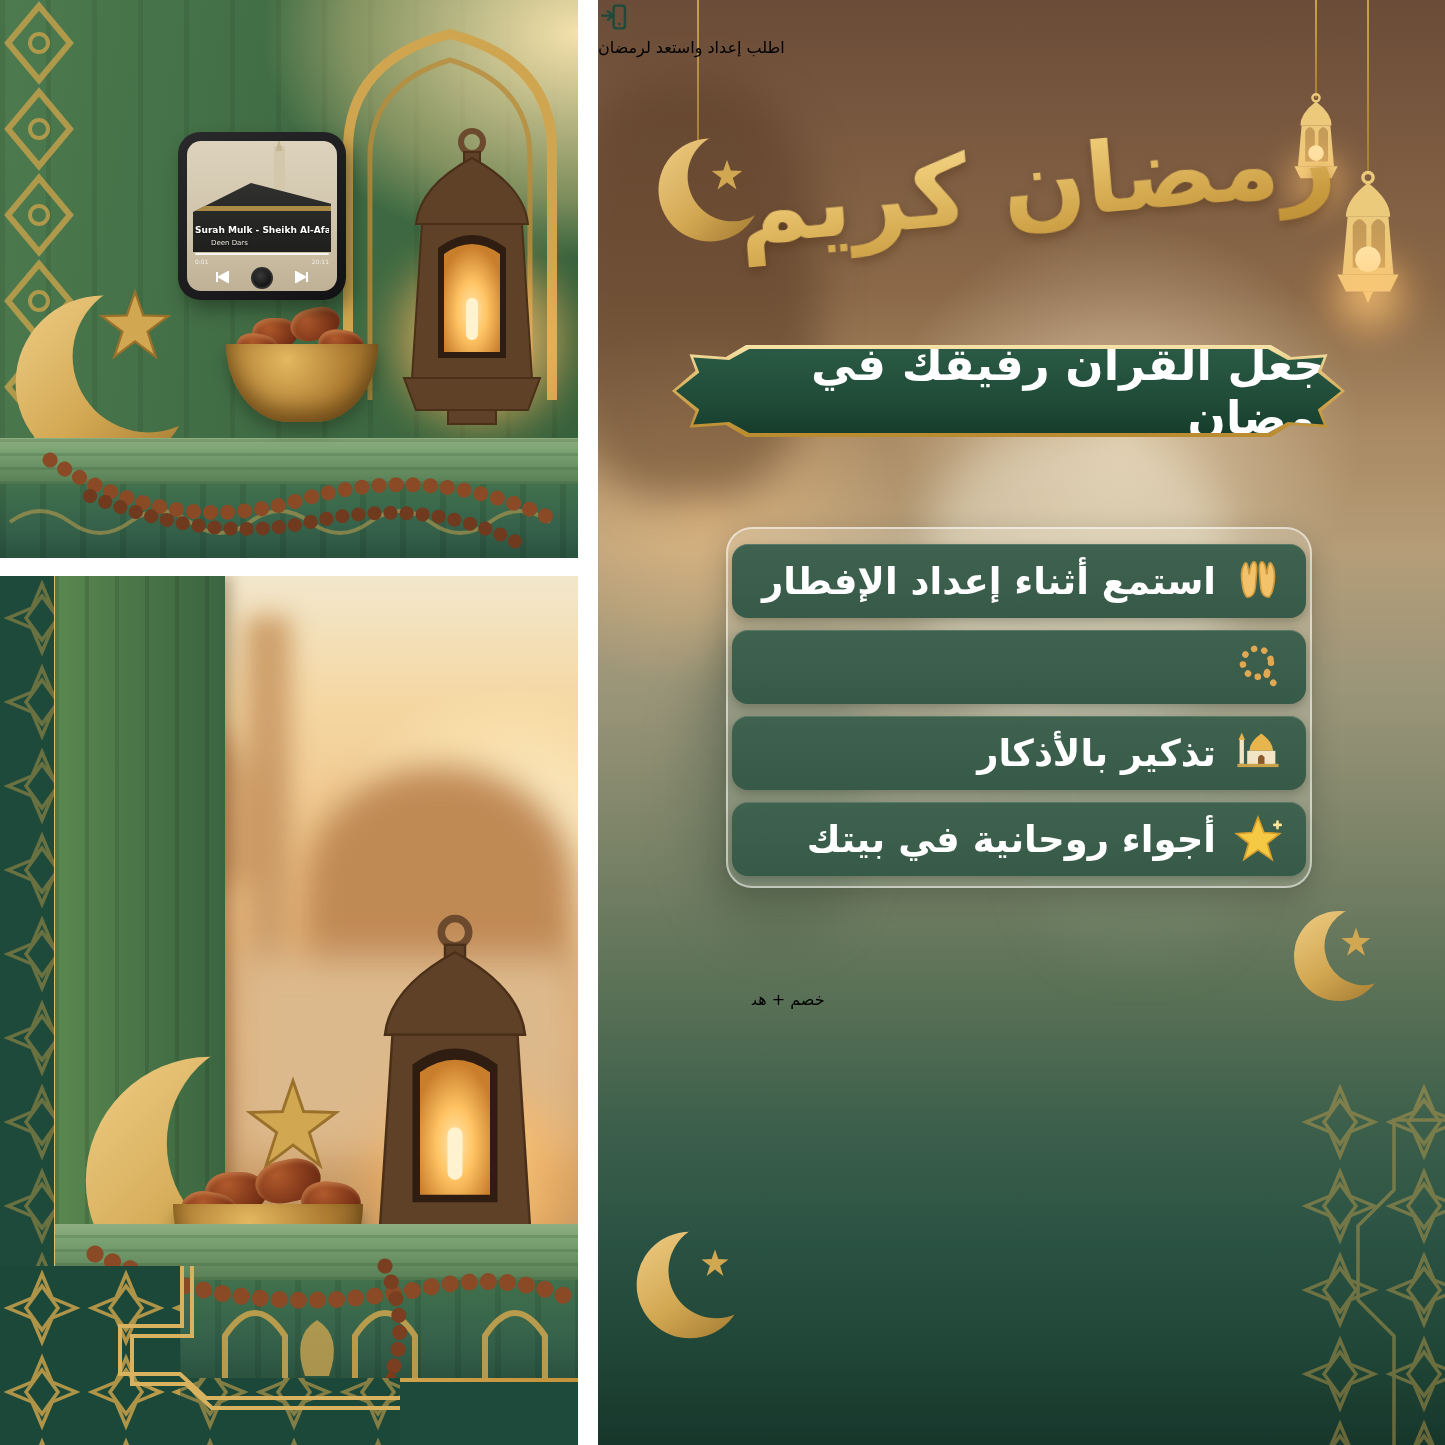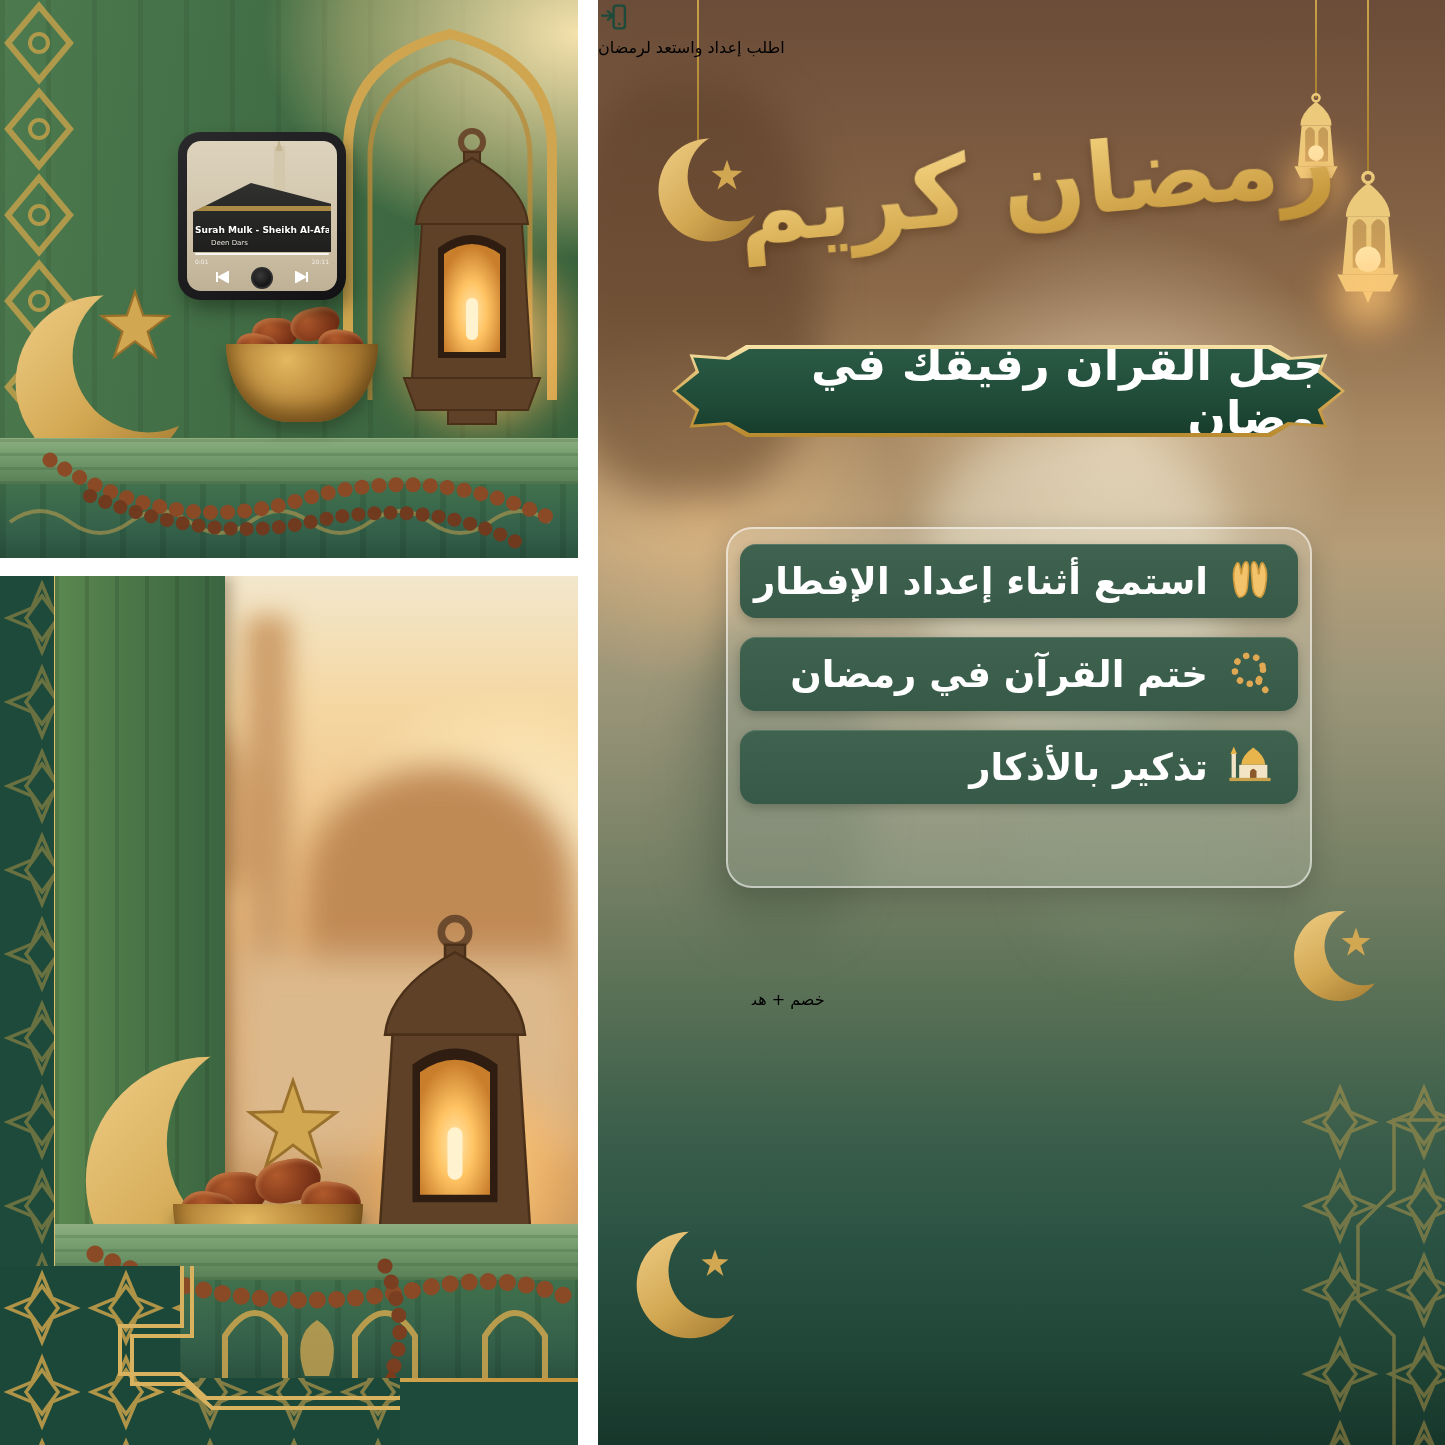--- a/index.html
+++ b/index.html
@@ -121,21 +121,21 @@
     background:linear-gradient(180deg,#2a5a45,#1e4936 70%,#173c2c);
     display:flex;align-items:center;justify-content:center;
     color:#ffffff;font-size:45px;font-weight:700;
   }
 
   .glass{
     left:128px;top:527px;width:586px;height:361px;border-radius:26px;
     background:rgba(235,238,230,.20);
     border:2px solid rgba(255,255,255,.55);
     box-shadow:0 8px 26px rgba(30,40,30,.25);
-    padding:15px 12px;display:flex;flex-direction:column;gap:19px;
+    padding:15px 4px;display:flex;flex-direction:column;gap:12px;
   }
   .pill{
     height:74px;border-radius:16px;flex:0 0 auto;
     background:linear-gradient(180deg,#426552 0%,#35594732 ); 
     background:linear-gradient(180deg,#43675399,#35594799), #3a5c4a;
     background-color:#3a5c4a;
     display:flex;align-items:center;gap:16px;padding:0 22px;
     direction:rtl;color:#ffffff;font-size:37px;font-weight:700;
     box-shadow:0 4px 10px rgba(20,30,20,.25), inset 0 1px 0 rgba(255,255,255,.15);
     white-space:nowrap;
@@ -464,33 +464,41 @@
             <path d="M38 30 Q41 16 37 9 Q35 5 33.5 10 L32 18 Q30.5 5 27 6.5 Q24.5 8 25.5 18 L26.5 30 Q27.5 39 34 39 Q37 36 38 30 Z"></path>
           </g>
         </svg>
         <span>استمع أثناء إعداد الإفطار</span>
       </div>
       <div class="pill">
         <svg class="f-icon" viewBox="0 0 48 48">
           <circle cx="23" cy="20" r="13" fill="none" stroke="#e0a853" stroke-width="6" stroke-dasharray="0.1 9.6" stroke-linecap="round"></circle>
           <path d="M32 31 l8 10" fill="none" stroke="#e0a853" stroke-width="6" stroke-dasharray="0.1 9.6" stroke-linecap="round"></path>
         </svg>
-        <span>ختم القرآن في رمضان</span>
       </div>
       <div class="pill">
         <svg class="f-icon" viewBox="0 0 48 48">
           <rect x="7" y="12" width="4" height="22" fill="#f2e4c4"></rect>
           <path d="M9 5 l3 7 h-6 Z" fill="#e8b54d"></path>
           <path d="M27 6 Q38 14 38 22 L16 22 Q16 14 27 6 Z" fill="#e8b54d"></path>
           <rect x="14" y="22" width="26" height="13" fill="#f2e4c4"></rect>
           <path d="M24 35 v-7 q3 -5 6 0 v7 Z" fill="#8a5a2a"></path>
           <rect x="5" y="34" width="38" height="3" fill="#caa24b"></rect>
         </svg>
         <span>تذكير بالأذكار</span>
       </div>
+      <div class="pill">
+        <svg class="f-icon" viewBox="0 0 48 48">
+          <path d="M24 4 L29.5 18 L44 19 L32.5 28 L37 43 L24 34 L11 43 L15.5 28 L4 19 L18.5 18 Z" fill="#f6c944" stroke="#d79f2c" stroke-width="1.5"></path>
+          <g stroke="#ffe69a" stroke-width="2.4" stroke-linecap="round">
+              <path d="M42 8 v6 M39 11 h6"></path>
+            </g>
+        </svg>
+        <span>أجواء روحانية في بيتك</span>
+      </div>
     </div>
 
     <svg class="abs" style="left:692px;top:904px;transform:rotate(14deg);" width="98" height="104" viewBox="0 0 100 100">
       <defs>
           <mask id="cm4">
             <rect width="100" height="100" fill="black"></rect>
             <circle cx="50" cy="50" r="46" fill="white"></circle>
             <circle cx="72" cy="34" r="40" fill="black"></circle>
           </mask>
         </defs>

